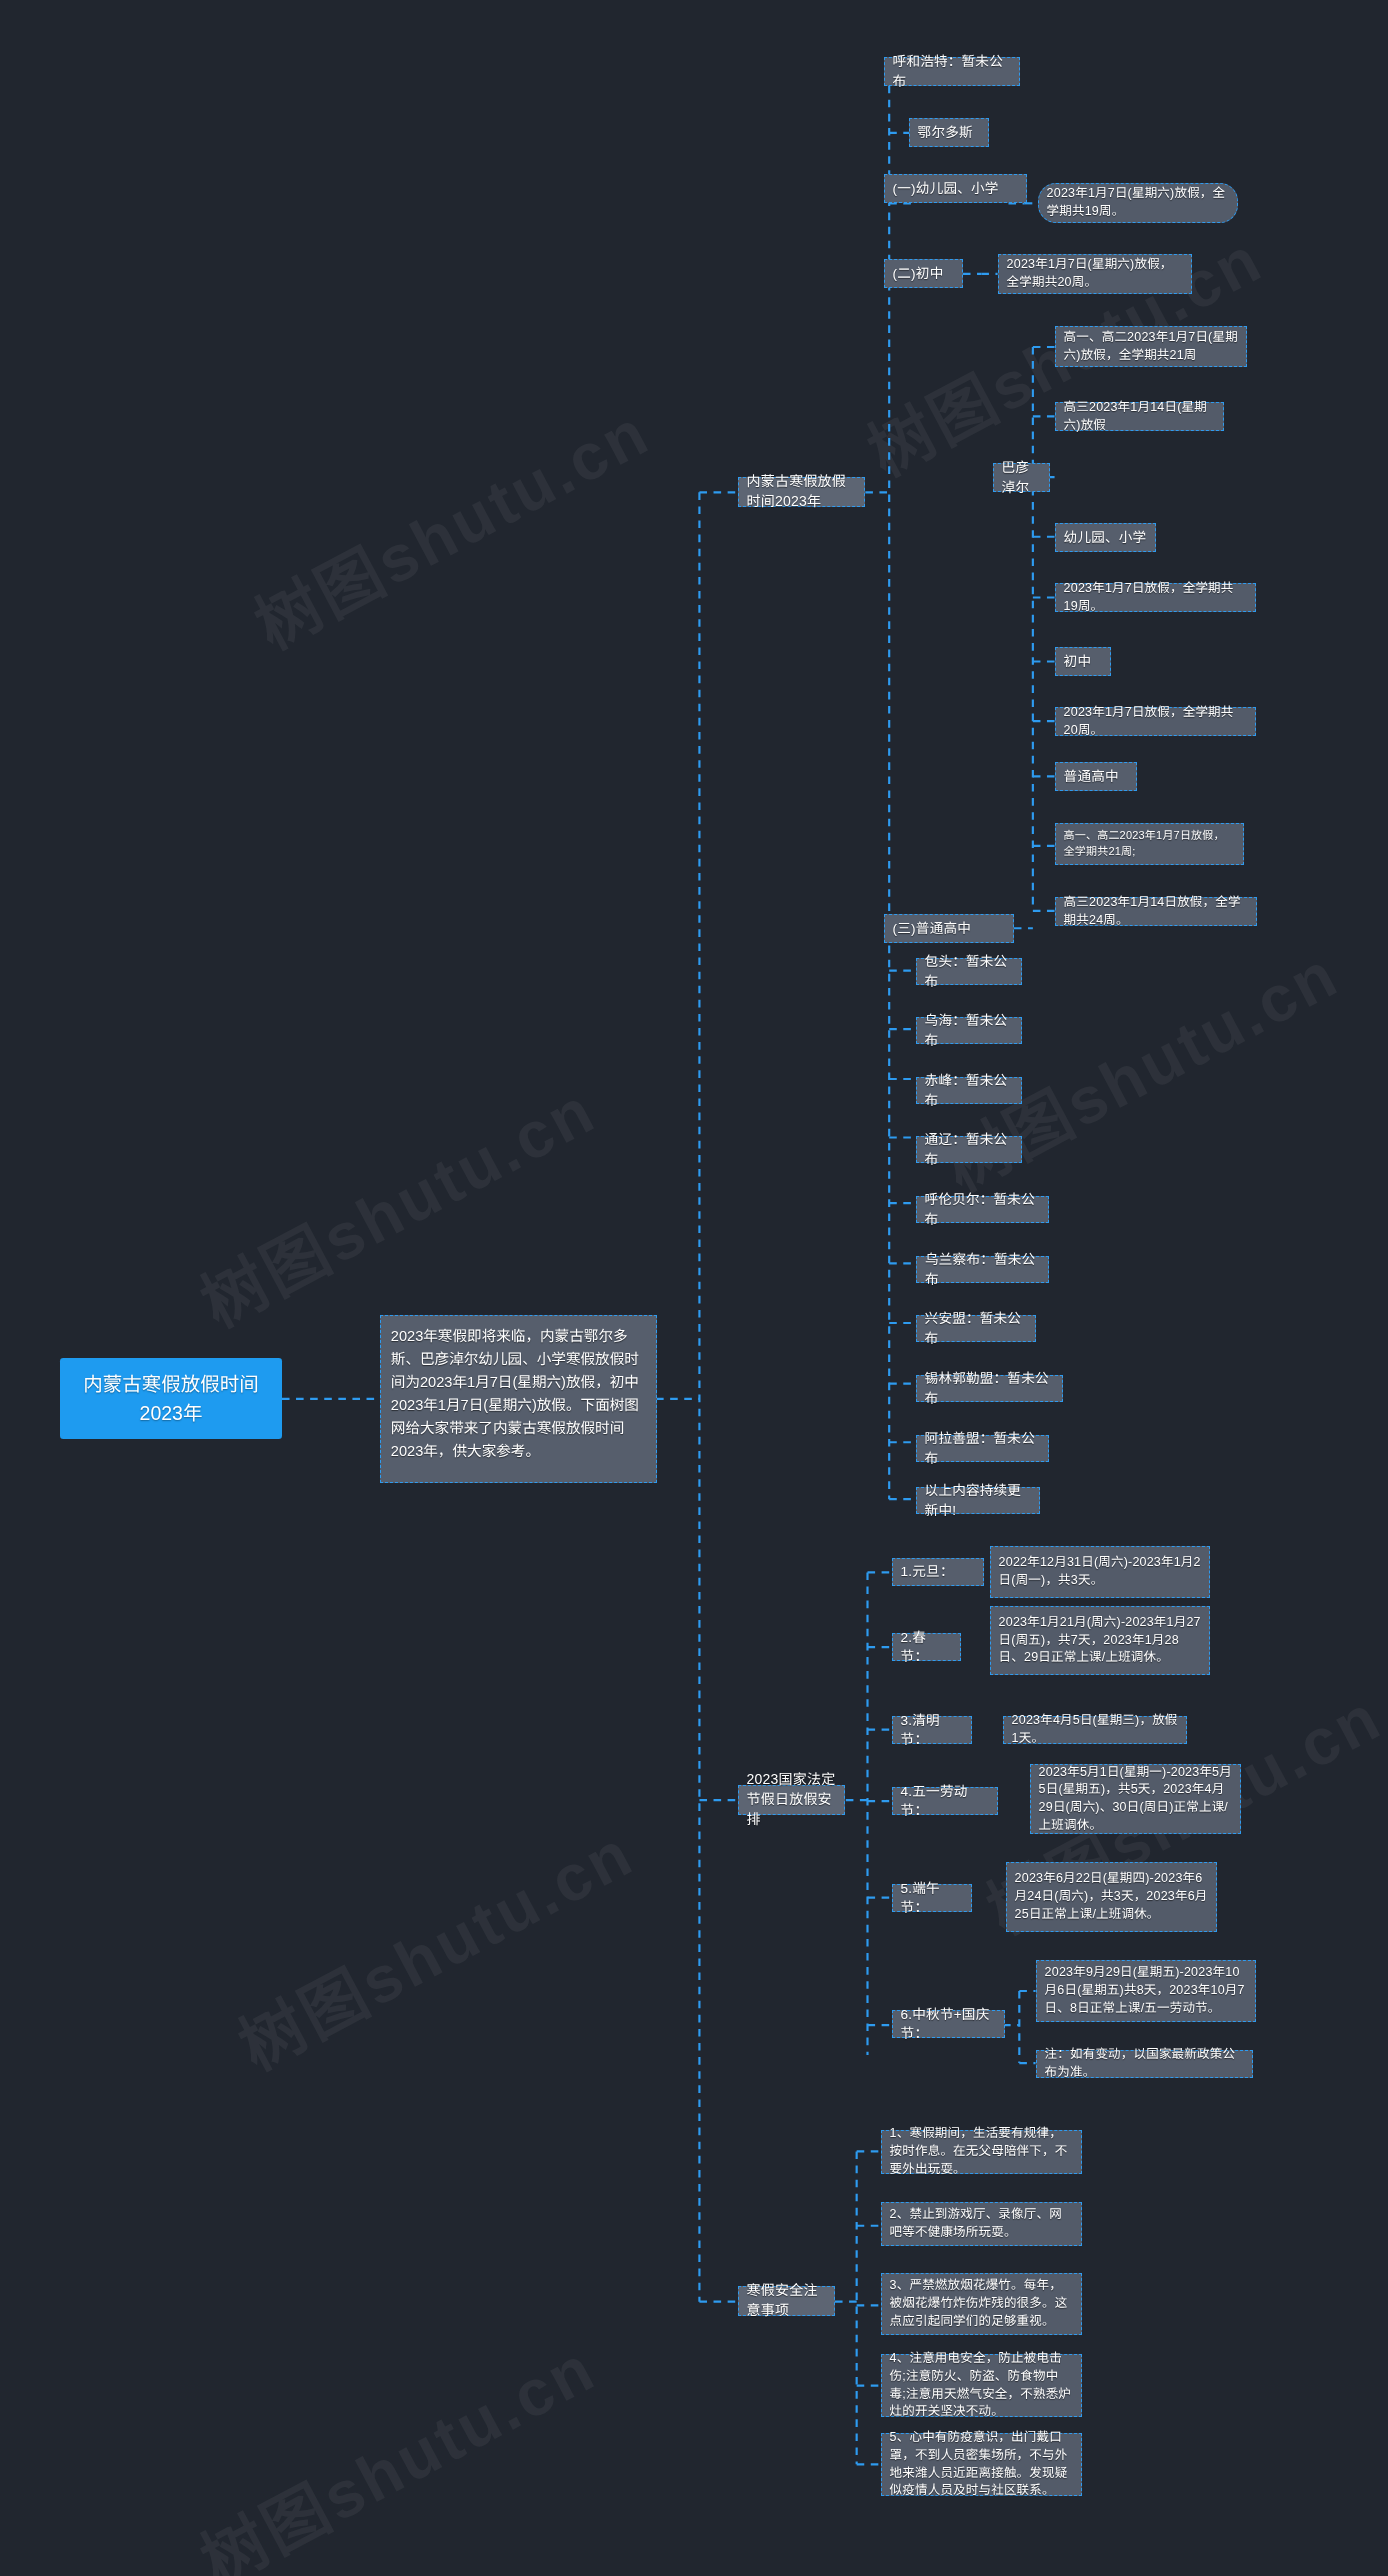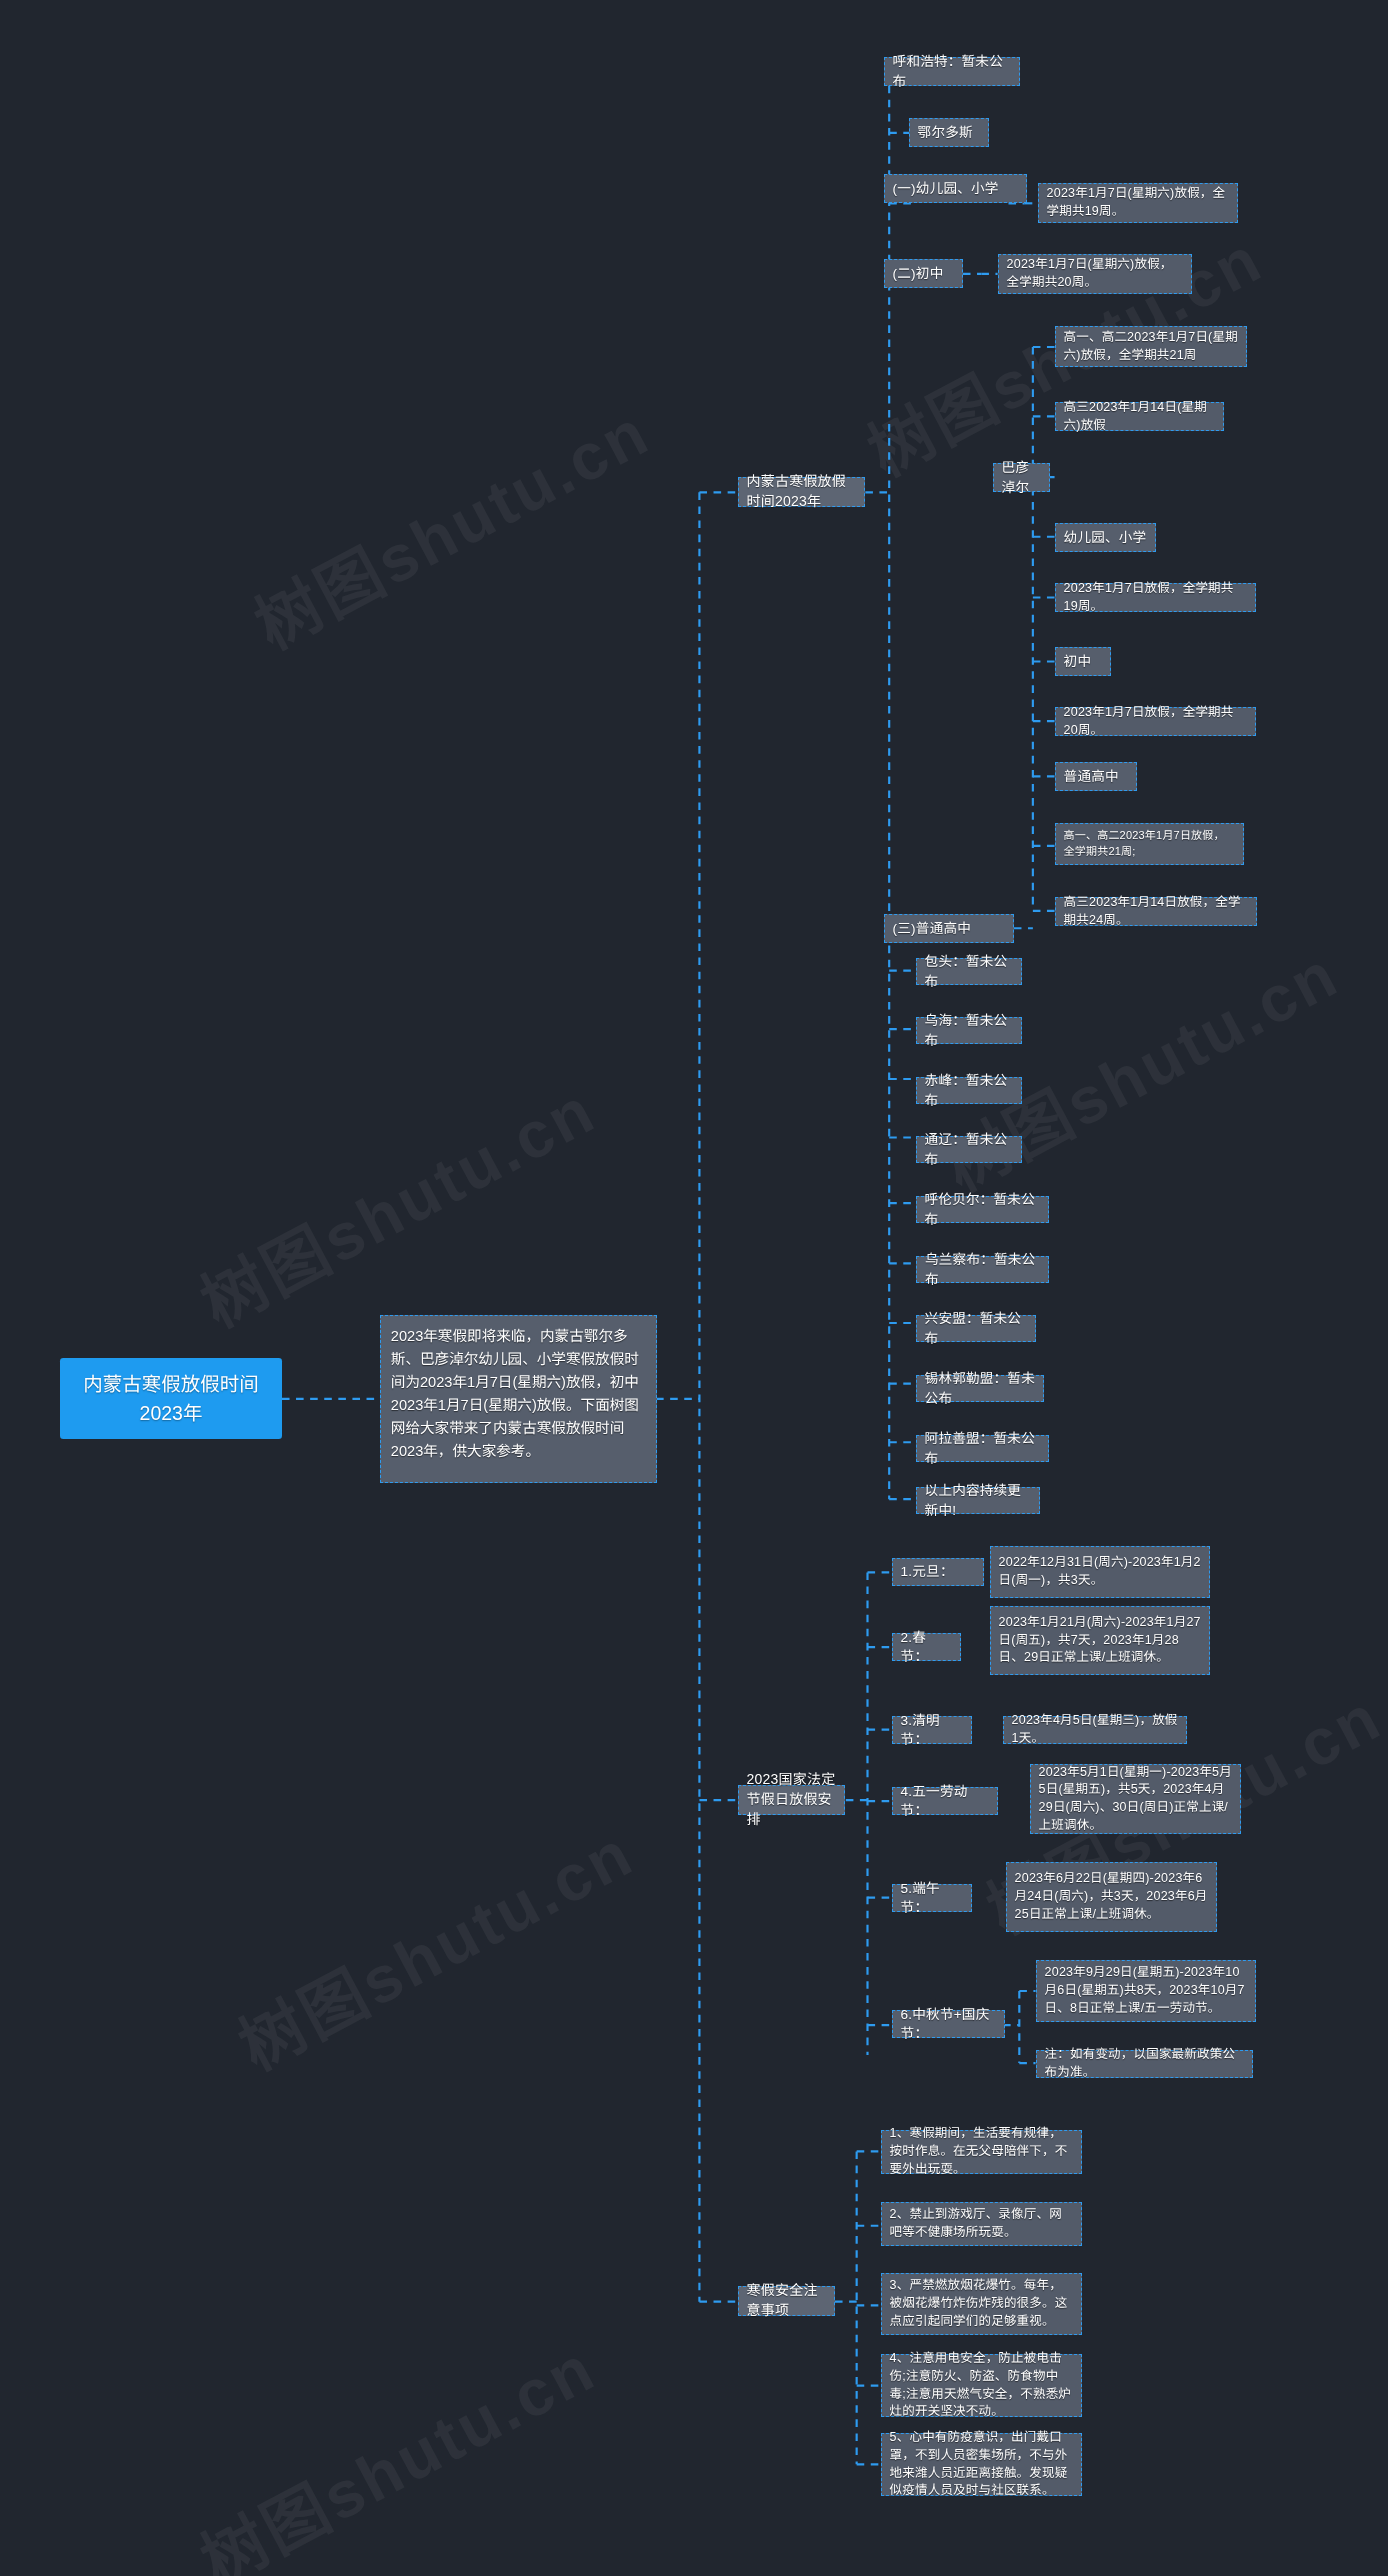--- a/index.html
+++ b/index.html
@@ -176,21 +176,21 @@
     <span>呼和浩特：暂未公布</span>
     </div>
 
   <div class="node lvl3" style="left:884px;top:118px;width:80px;height:29px;margin-left:25px;">
     <span>鄂尔多斯</span>
     </div>
 
   <div class="node lvl3" style="left:884px;top:174px;width:143px;height:29px;">
     <span>(一)幼儿园、小学</span>
     </div>
-  <div class="node leaf" style="left:1038px;top:183px;width:200px;height:40px;font-size:12.5px;">
+  <div class="node leaf" style="left:1038px;top:183px;width:200px;height:40px;font-size:12.5px;border-radius:18px;">
     <span>2023年1月7日(星期六)放假，全学期共19周。</span>
     </div>
 
   <div class="node lvl3" style="left:884px;top:259px;width:79px;height:29px;">
     <span>(二)初中</span>
     </div>
   <div class="node leaf" style="left:998px;top:254px;width:194px;height:40px;font-size:12.5px;">
     <span>2023年1月7日(星期六)放假，全学期共20周。</span>
     </div>
 
@@ -243,21 +243,21 @@
     </div>
   <div class="node lvl3" style="left:916px;top:1196px;width:133px;height:27px;">
     <span>呼伦贝尔：暂未公布</span>
     </div>
   <div class="node lvl3" style="left:916px;top:1256px;width:133px;height:27px;padding-left:8px;">
     <span>乌兰察布：暂未公布</span>
     </div>
   <div class="node lvl3" style="left:916px;top:1315px;width:120px;height:27px;">
     <span>兴安盟：暂未公布</span>
     </div>
-  <div class="node lvl3" style="left:916px;top:1375px;width:128px;height:27px;">
+  <div class="node lvl3" style="left:916px;top:1375px;width:147px;height:27px;">
     <span>锡林郭勒盟：暂未公布</span>
     </div>
   <div class="node lvl3" style="left:916px;top:1435px;width:133px;height:27px;">
     <span>阿拉善盟：暂未公布</span>
     </div>
   <div class="node lvl3" style="left:916px;top:1487px;width:124px;height:27px;">
     <span>以上内容持续更新中!</span>
     </div>
 
   <div class="node lvl3" style="left:892px;top:1558px;width:92px;height:28px;">

